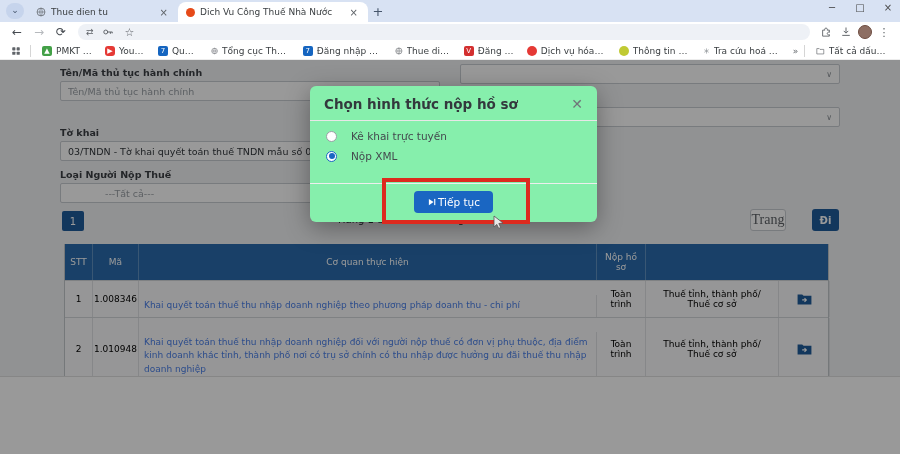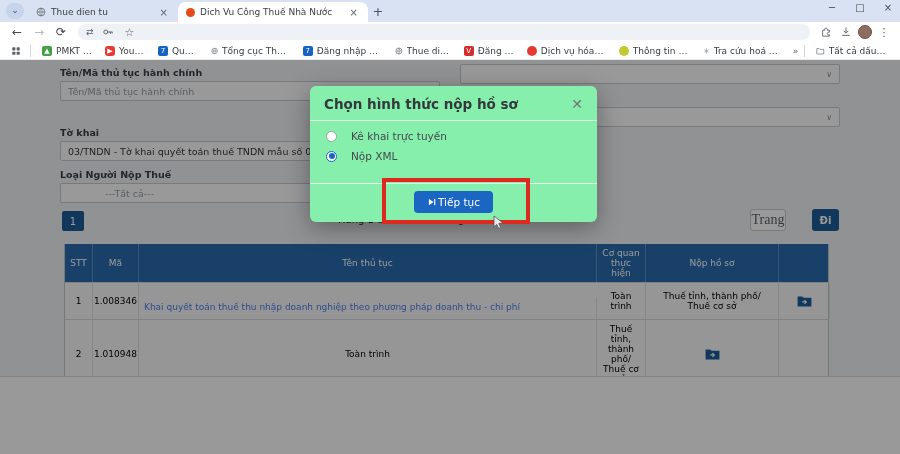--- a/index.html
+++ b/index.html
@@ -286,40 +286,40 @@
 
   <div class="pag-current">1</div>
   <div class="pag-info">Hàng 1 đến 2 của 2 hàng</div>
   <div class="pag-input">Trang</div>
   <div class="pag-go">Đi</div>
 
   <div class="dtable">
     <div class="trow head">
       <div class="tcell">STT</div>
       <div class="tcell">Mã</div>
-      <div class="tcell">Tên thủ tục</div>
       <div class="tcell">Cơ quan thực hiện</div>
       <div class="tcell">Nộp hồ sơ</div>
     </div>
     <div class="trow body">
       <div class="tcell center">1</div>
       <div class="tcell center">1.008346</div>
       <div class="tcell name">Khai quyết toán thuế thu nhập doanh nghiệp theo phương pháp doanh thu - chi phí</div>
       <div class="tcell center">Toàn trình</div>
       <div class="tcell center">Thuế tỉnh, thành phố/ Thuế cơ sở</div>
       <div class="tcell center">
         <svg class="submit-ic" viewBox="0 0 16 13">
             <path d="M0.5 1.5h5L7 3h8.5v9.5H0.5z" fill="#1f5c9b"></path>
             <path d="M5.5 7.5h4 M8 5.5l2 2-2 2" stroke="#fff" stroke-width="1.2" fill="none"></path>
           </svg>
       </div>
     </div>
     <div class="trow body">
       <div class="tcell center">2</div>
       <div class="tcell center">1.010948</div>
+      <div class="tcell name">Khai quyết toán thuế thu nhập doanh nghiệp đối với người nộp thuế có đơn vị phụ thuộc, địa điểm kinh doanh khác tỉnh, thành phố nơi có trụ sở chính có thu nhập được hưởng ưu đãi thuế thu nhập doanh nghiệp</div>
       <div class="tcell center">Toàn trình</div>
       <div class="tcell center">Thuế tỉnh, thành phố/ Thuế cơ sở</div>
       <div class="tcell center">
         <svg class="submit-ic" viewBox="0 0 16 13">
             <path d="M0.5 1.5h5L7 3h8.5v9.5H0.5z" fill="#1f5c9b"></path>
             <path d="M5.5 7.5h4 M8 5.5l2 2-2 2" stroke="#fff" stroke-width="1.2" fill="none"></path>
           </svg>
       </div>
     </div>
   </div>

